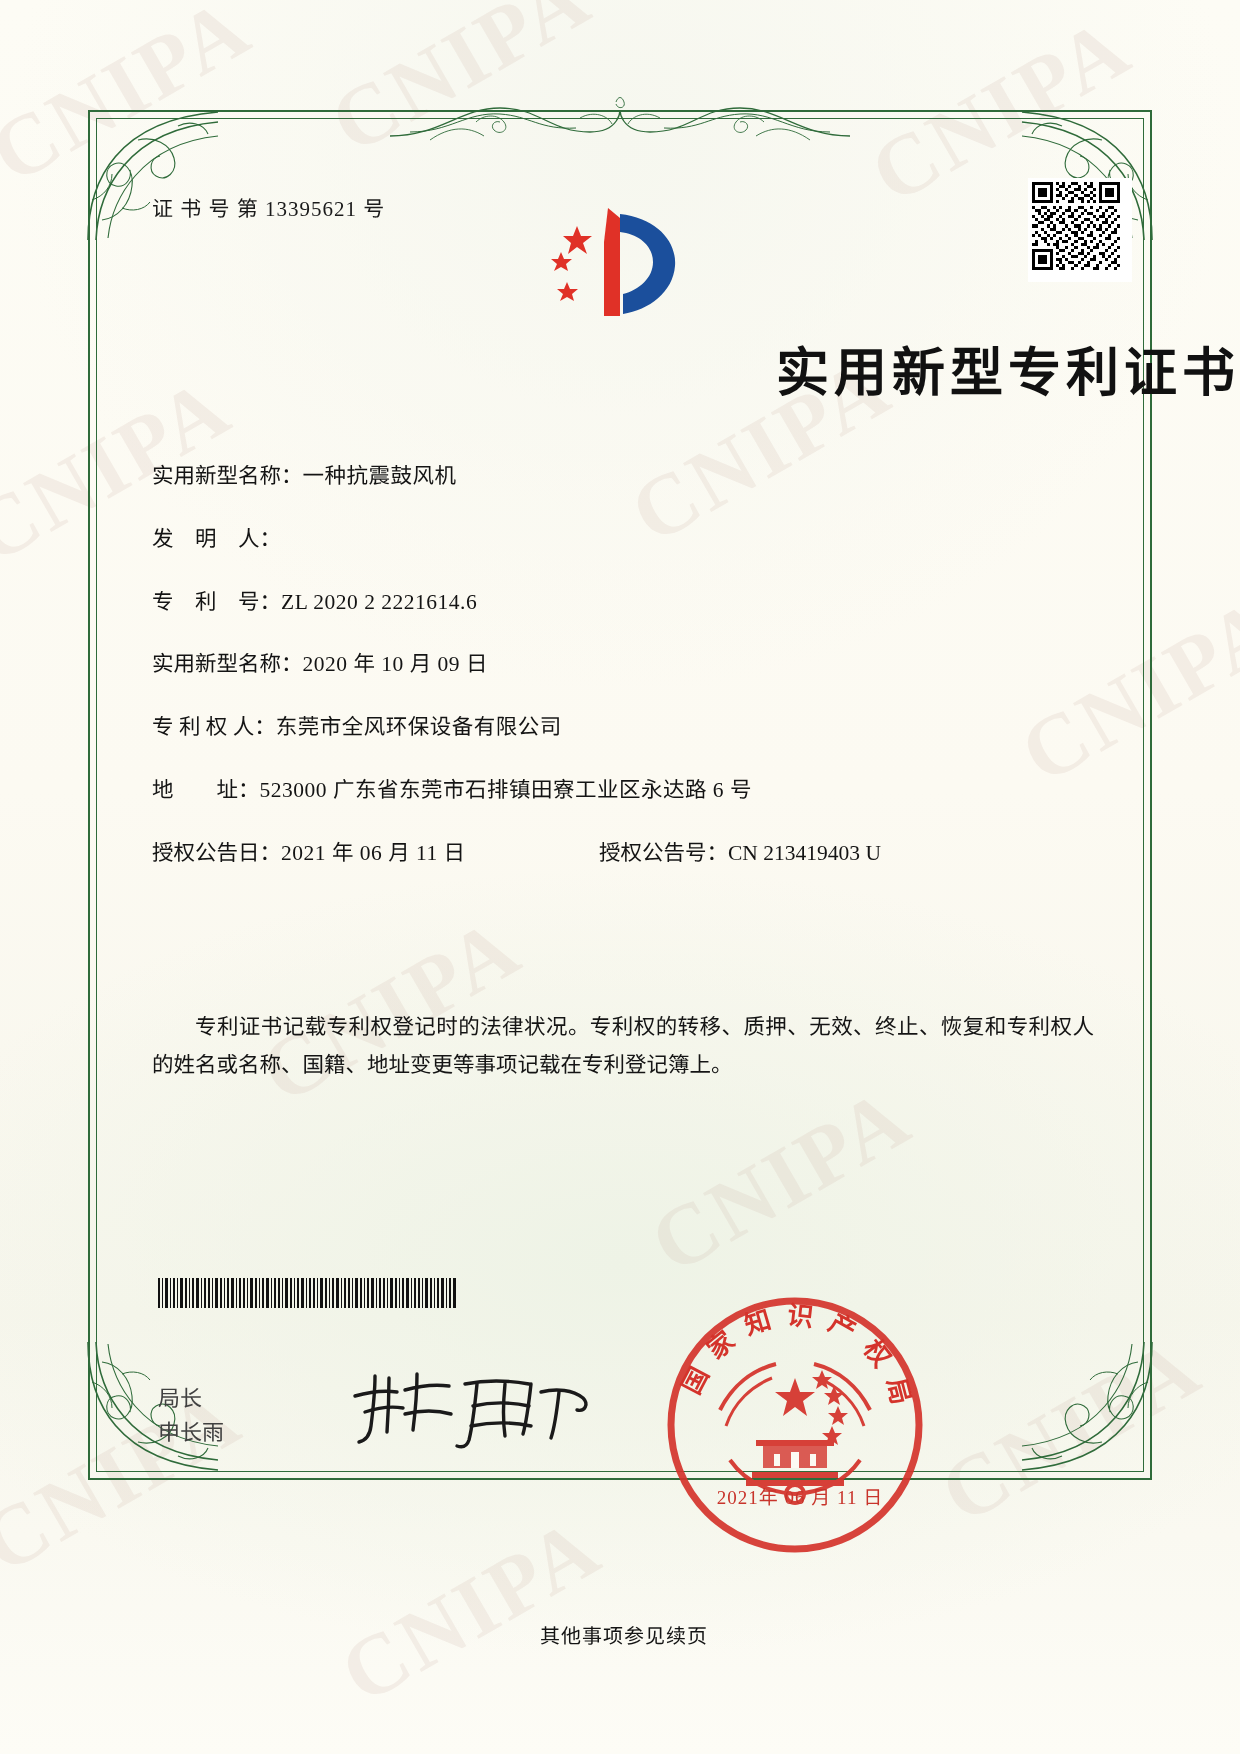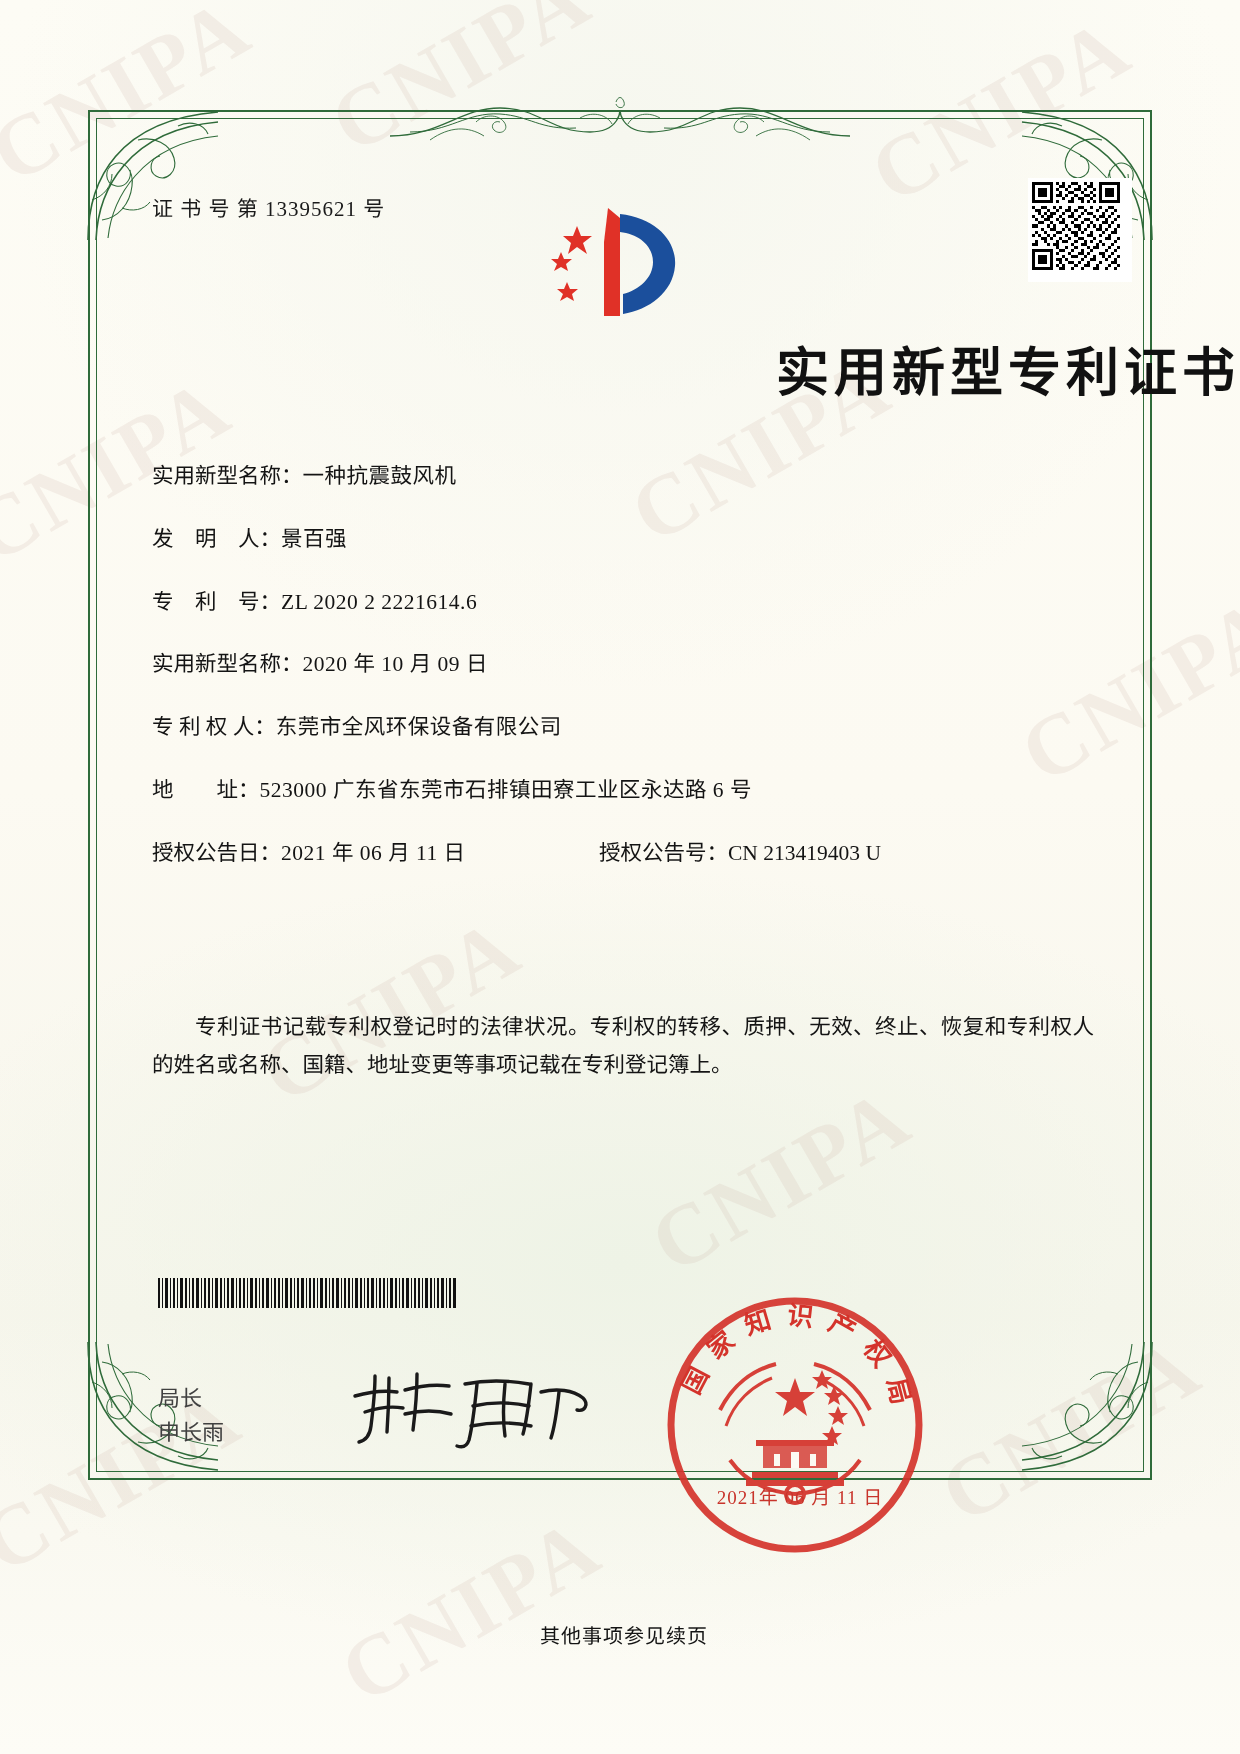--- a/index.html
+++ b/index.html
@@ -546,21 +546,20 @@
 
   <div class="title">实用新型专利证书</div>
 
   <div class="fields">
     <div class="row">
       <span class="lbl">实用新型名称：</span>
       <span class="val">一种抗震鼓风机</span>
     </div>
     <div class="row">
       <span class="lbl">发    明    人：</span>
-      <span class="val">景百强</span>
     </div>
     <div class="row">
       <span class="lbl">专    利    号：</span>
       <span class="val">ZL 2020 2 2221614.6</span>
     </div>
     <div class="row">
       <span class="lbl">实用新型名称：</span>
       <span class="val">2020 年 10 月 09 日</span>
     </div>
     <div class="row">

